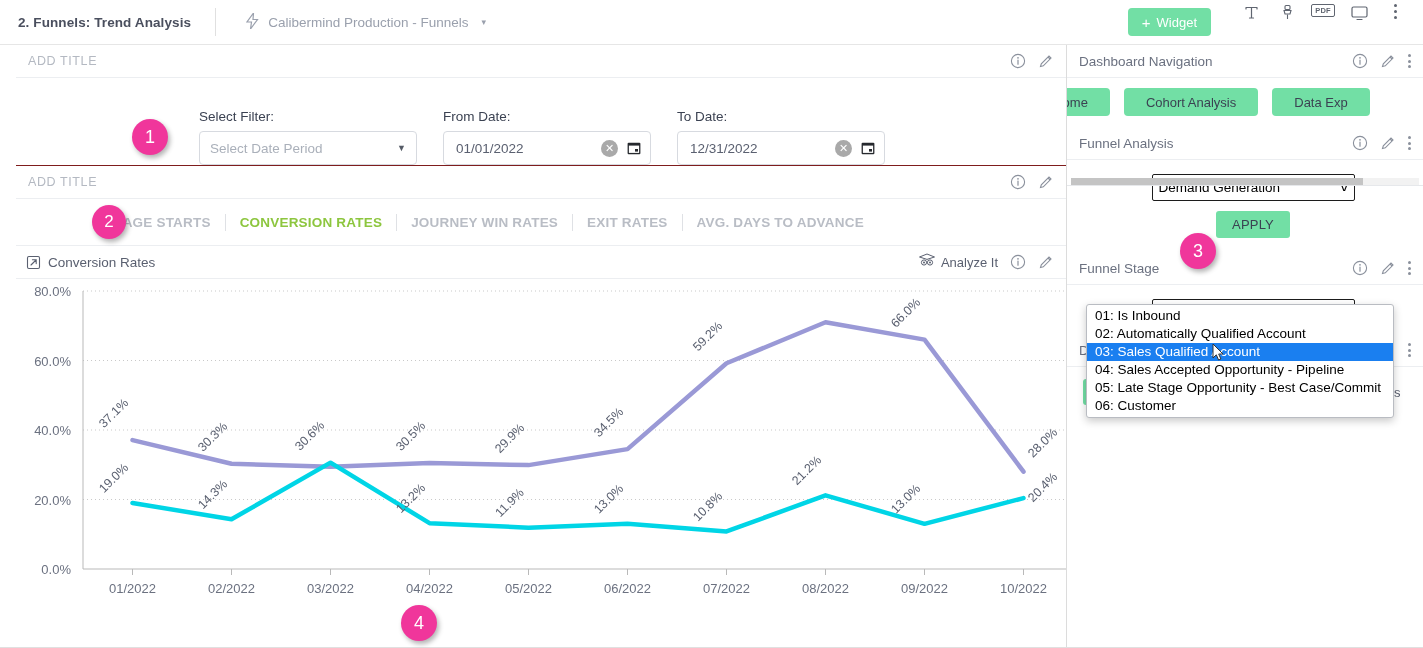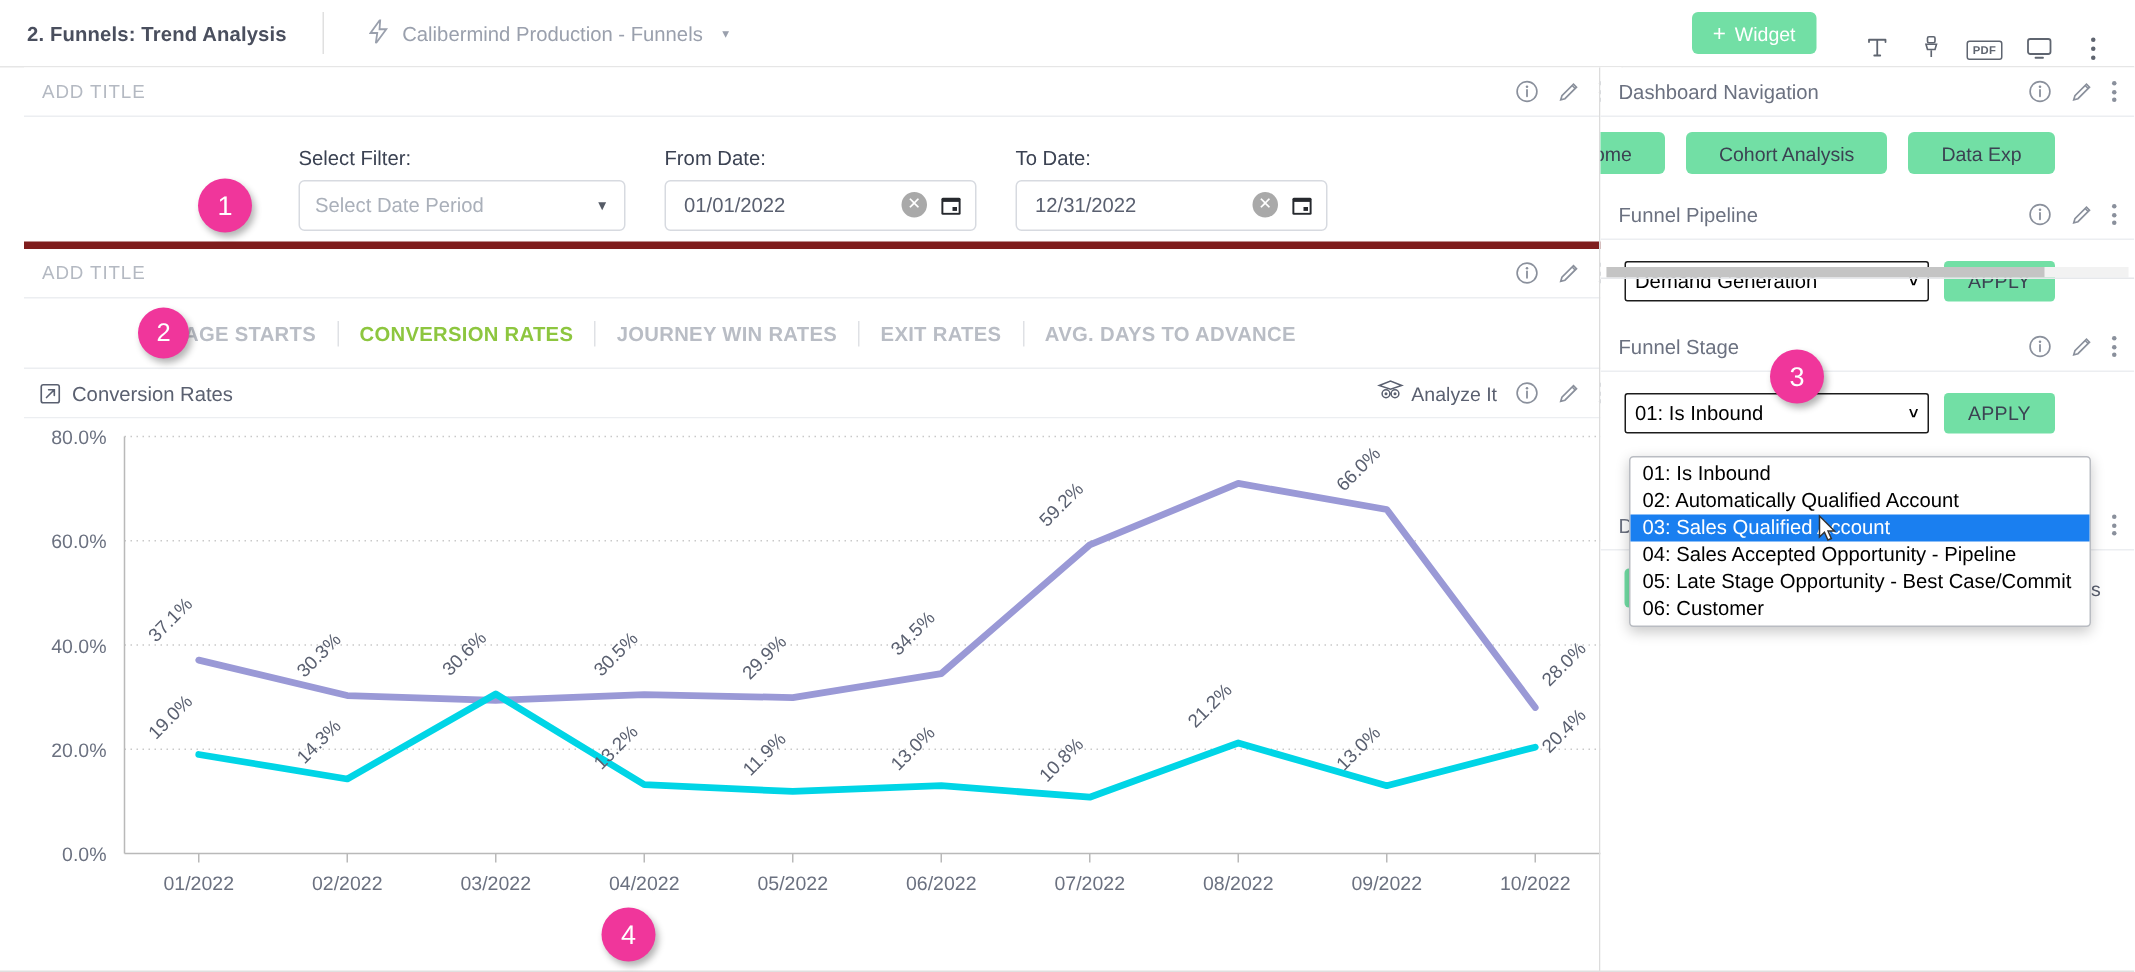--- a/index.html
+++ b/index.html
@@ -32,21 +32,21 @@
   .tb-right {
     margin-left:auto; display:flex; align-items:center; gap:0px; padding-right:10px;
   }
   .widget-btn {
     background:#72dfa5; color:#fff; border:none; border-radius:4px;
     height:28px; padding:0 14px; font-size:13px; font-family:inherit;
     display:flex; align-items:center; gap:6px; cursor:pointer; white-space:nowrap;
   }
   .widget-btn .plus { font-size:15px; line-height:1; font-weight:400; }
   .tb-icon {
-    width:36px; height:36px; display:flex; align-items:flex-end; justify-content:center;
+    width:36px; height:36px; display:flex; align-items:flex-start; justify-content:center;
     color:#5f6570; cursor:pointer;
   }
   .tb-icon.first { margin-left:22px; }
   .pdf-box {
     border:1.4px solid #5f6570; border-radius:2px; font-size:7.5px; font-weight:bold;
     padding:1px 3px; letter-spacing:.2px; color:#5f6570;
   }
   .kebab { display:flex; flex-direction:column; gap:3px; align-items:center; }
   .kebab i { width:3px; height:3px; border-radius:50%; background:#5f6570; display:block; }
 
@@ -60,22 +60,22 @@
     border-bottom:1px solid #eceef1; background:#fff;
   }
   .panel-head .ttl {
     font-size:12.5px; color:#b4b9c2; letter-spacing:.6px;
   }
   .head-icons { margin-left:auto; display:flex; align-items:center; gap:12px; }
   .ico-btn { color:#8a909c; cursor:pointer; display:flex; align-items:center; }
 
   
   .filter-row {
-    height:88px; display:flex; align-items:center; padding-top:12px;
-    border-bottom:5px solid #7f1d1d; position:relative;
+    height:88px; display:flex; align-items:flex-end; padding-top:12px;
+    border-bottom:1px solid #7f1d1d; position:relative;
   }
   .fld { margin-left:0; }
   .fld-label { font-size:13.5px; color:#3b4252; margin-bottom:7px; }
   .sel-box {
     width:218px; height:34px; border:1px solid #d7dae0; border-radius:4px;
     display:flex; align-items:center; padding:0 10px; background:#fff;
     font-size:13.5px; color:#aab0ba; cursor:pointer;
   }
   .sel-box .caret { margin-left:auto; font-size:9px; color:#555b66; }
   .date-box {
@@ -133,21 +133,21 @@
     height:28px; padding:0 22px; font-size:13px; font-family:inherit;
     white-space:nowrap; cursor:pointer;
   }
   .hscroll {
     position:absolute; left:4px; top:133px; width:348px; height:7px; background:#f2f2f2;
   }
   .hscroll i { display:block; width:292px; height:7px; background:#c4c4c4; }
   .hsep { position:absolute; left:0; top:140px; width:356px; height:1px; background:#e6e8eb; }
 
   .ctrl-row {
-    display:flex; align-items:center; gap:10px; padding:14px 0 0 16px;
+    display:flex; align-items:center; gap:10px; padding:14px 0 0 16px;flex-direction:column;
   }
   .nat-select {
     width:203px; height:27px; border:1px solid #1c1c1c; border-radius:2px;
     background:#fff; font-size:13.5px; color:#000; font-family:inherit;
     padding:0 6px; display:flex; align-items:center; cursor:pointer;
   }
   .nat-select .lbl { flex:1; }
   .nat-select .cv { font-size:11px; font-weight:bold; }
   .apply {
     background:#72dfa5; color:#3b4252; border:none; border-radius:3px;
@@ -490,21 +490,21 @@
       <button class="navbtn">els Home</button>
       <button class="navbtn">Cohort Analysis</button>
       <button class="navbtn">Data Exp</button>
     </div>
     <div class="hscroll">
         <i></i>
       </div>
     <div class="hsep"></div>
 
     <div class="r-panel-head" style="margin-top:1px;">
-      <div class="ttl">Funnel Pipeline</div>
+      <div class="ttl">Funnel Analysis</div>
       <div class="head-icons">
         <span class="ico-btn">
           <svg width="16" height="16" viewBox="0 0 16 16">
               <circle cx="8" cy="8" r="6.6" stroke="#8a909c" stroke-width="1.1" fill="none"></circle>
               <path d="M8 7 V11.2" stroke="#8a909c" stroke-width="1.2" stroke-linecap="round"></path>
               <circle cx="8" cy="4.8" r=".85" fill="#8a909c"></circle>
             </svg>
         </span>
         <span class="ico-btn">
           <svg width="16" height="16" viewBox="0 0 16 16">

